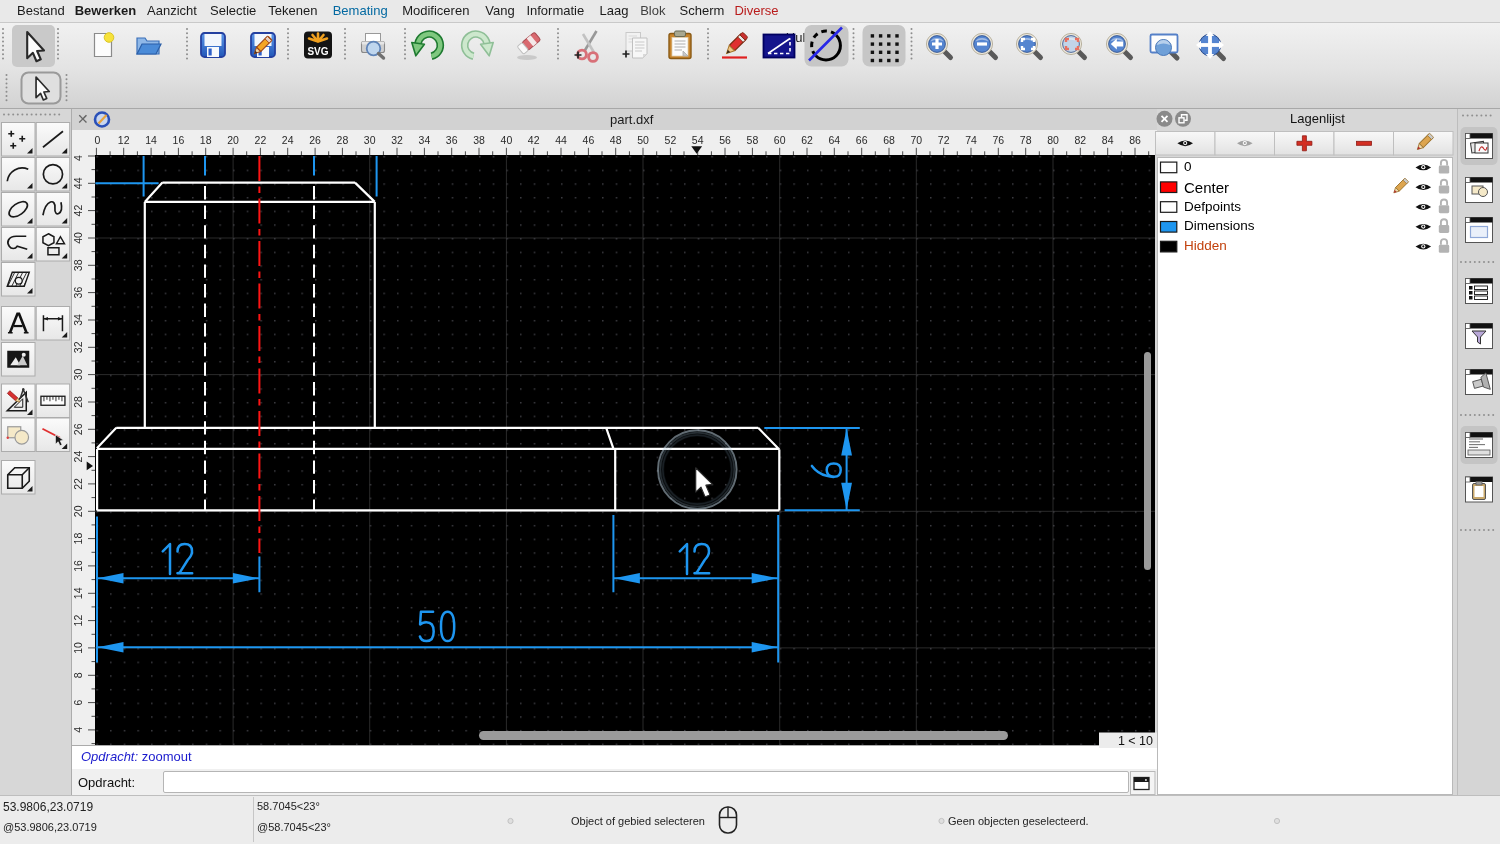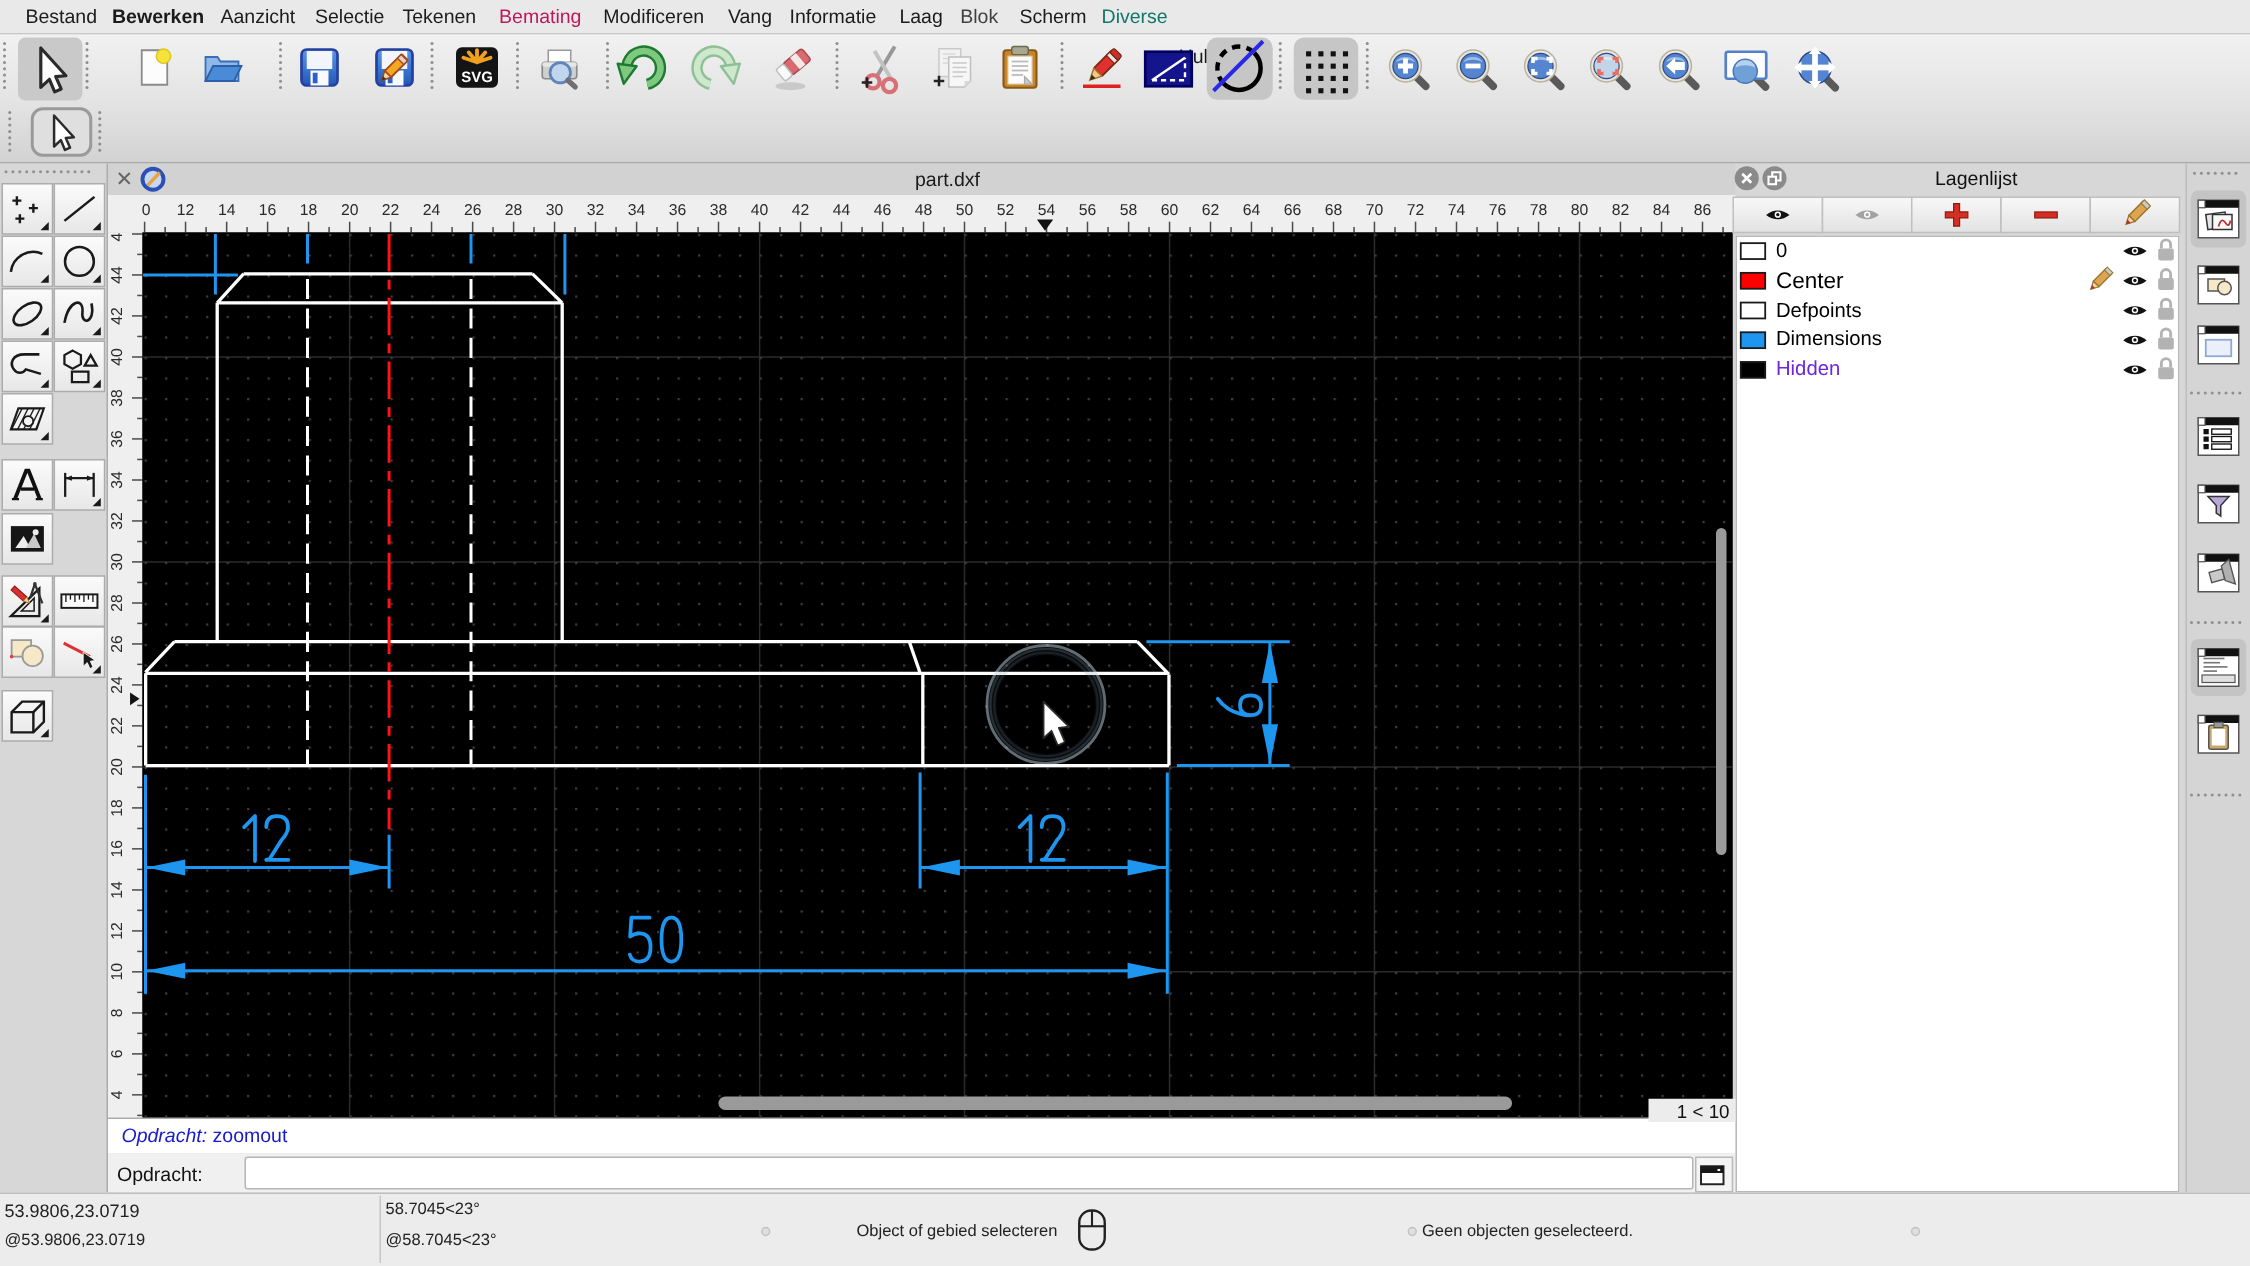--- a/index.html
+++ b/index.html
@@ -21,46 +21,46 @@
 <div class="abs" style="left:163px;top:771px;width:966px;height:22px;background:#FFF;border:1px solid #B5B5B5;border-radius:2px;box-sizing:border-box;"></div>
 <div class="abs" style="left:1157px;top:109px;width:300px;height:686px;background:#D7D7D7;"></div>
 <div class="abs" style="left:1157px;top:157px;width:296px;height:638px;background:#FFF;border:1px solid #B9B9B9;box-sizing:border-box;"></div>
 <div class="abs" style="left:1457px;top:109px;width:43px;height:686px;background:#D5D5D5;border-left:1px solid #BDBDBD;"></div>
 <div class="abs" style="left:0;top:795px;width:1500px;height:49px;background:#ECECEC;border-top:1px solid #BEBEBE;box-sizing:border-box;"></div>
 <div class="tx" style="left:17px;top:0;height:22px;line-height:22px;font-size:13px;color:#1b1b1b;">Bestand</div>
 <div class="tx" style="left:74.7px;top:0;height:22px;line-height:22px;font-size:13px;color:#1b1b1b;font-weight:bold;">Bewerken</div>
 <div class="tx" style="left:147px;top:0;height:22px;line-height:22px;font-size:13px;color:#1b1b1b;">Aanzicht</div>
 <div class="tx" style="left:210px;top:0;height:22px;line-height:22px;font-size:13px;color:#1b1b1b;">Selectie</div>
 <div class="tx" style="left:268.3px;top:0;height:22px;line-height:22px;font-size:13px;color:#1b1b1b;">Tekenen</div>
-<div class="tx" style="left:332.7px;top:0;height:22px;line-height:22px;font-size:13px;color:#be185d;">Bemating</div>
+<div class="tx" style="left:332.7px;top:0;height:22px;line-height:22px;font-size:13px;color:#0369a1;">Bemating</div>
 <div class="tx" style="left:402.2px;top:0;height:22px;line-height:22px;font-size:13px;color:#1b1b1b;">Modificeren</div>
 <div class="tx" style="left:485.3px;top:0;height:22px;line-height:22px;font-size:13px;color:#1b1b1b;">Vang</div>
 <div class="tx" style="left:526.4px;top:0;height:22px;line-height:22px;font-size:13px;color:#1b1b1b;">Informatie</div>
 <div class="tx" style="left:599.6px;top:0;height:22px;line-height:22px;font-size:13px;color:#1b1b1b;">Laag</div>
 <div class="tx" style="left:640.2px;top:0;height:22px;line-height:22px;font-size:13px;color:#404040;">Blok</div>
 <div class="tx" style="left:679.6px;top:0;height:22px;line-height:22px;font-size:13px;color:#1b1b1b;">Scherm</div>
-<div class="tx" style="left:734.4px;top:0;height:22px;line-height:22px;font-size:13px;color:#0f766e;">Diverse</div>
+<div class="tx" style="left:734.4px;top:0;height:22px;line-height:22px;font-size:13px;color:#b91c1c;">Diverse</div>
 <div class="tx" style="left:785.8px;top:0;height:22px;line-height:22px;font-size:13px;color:#1b1b1b;margin-top:27px;">Hulp</div>
 <div class="tx" style="left:77px;top:111px;font-size:14px;color:#666;">✕</div>
 <div class="tx" style="left:610px;top:112px;font-size:13px;color:#1a1a1a;">part.dxf</div>
 <div class="tx" style="left:81px;top:749px;font-size:13px;color:#1A1ACD;"><i>Opdracht:</i> zoomout</div>
 <div class="tx" style="left:78px;top:775px;font-size:13px;color:#111;">Opdracht:</div>
 <div class="tx" style="left:3px;top:800px;font-size:12px;color:#222;">53.9806,23.0719</div>
 <div class="tx" style="left:3px;top:821px;font-size:11px;color:#222;">@53.9806,23.0719</div>
 <div class="abs" style="left:253px;top:797px;width:1px;height:45px;background:#C6C6C6;"></div>
 <div class="tx" style="left:257px;top:800px;font-size:11px;color:#222;">58.7045&lt;23°</div>
 <div class="tx" style="left:257px;top:821px;font-size:11px;color:#222;">@58.7045&lt;23°</div>
 <div class="tx" style="left:571px;top:815px;font-size:11px;color:#222;">Object of gebied selecteren</div>
 <div class="tx" style="left:948px;top:815px;font-size:11px;color:#222;">Geen objecten geselecteerd.</div>
 <div class="tx" style="left:1290px;top:111px;font-size:13px;color:#111;">Lagenlijst</div>
 <div class="tx" style="left:1184px;top:158.9px;font-size:13.5px;color:#000;">0</div>
 <div class="tx" style="left:1184px;top:178.7px;font-size:15px;color:#000000;text-align:center;">Center</div>
 <div class="tx" style="left:1184px;top:198.5px;font-size:13.5px;color:#000;">Defpoints</div>
 <div class="tx" style="left:1184px;top:218.3px;font-size:13.5px;color:#000;">Dimensions</div>
-<div class="tx" style="left:1184px;top:238.1px;font-size:13.5px;color:#6d28d9;">Hidden</div>
+<div class="tx" style="left:1184px;top:238.1px;font-size:13.5px;color:#c2410c;">Hidden</div>
 <svg class="abs" style="left:0;top:0;" width="1500" height="844" viewBox="0 0 1500 844">
     <g font-family="Liberation Sans, sans-serif" font-size="10.5" fill="#2a2a2a">
       <text x="97.5" y="143.5" text-anchor="middle">0</text>
       <text x="123.7" y="143.5" text-anchor="middle">12</text>
       <text x="151.1" y="143.5" text-anchor="middle">14</text>
       <text x="178.4" y="143.5" text-anchor="middle">16</text>
       <text x="205.7" y="143.5" text-anchor="middle">18</text>
       <text x="233.1" y="143.5" text-anchor="middle">20</text>
       <text x="260.4" y="143.5" text-anchor="middle">22</text>
       <text x="287.7" y="143.5" text-anchor="middle">24</text>

